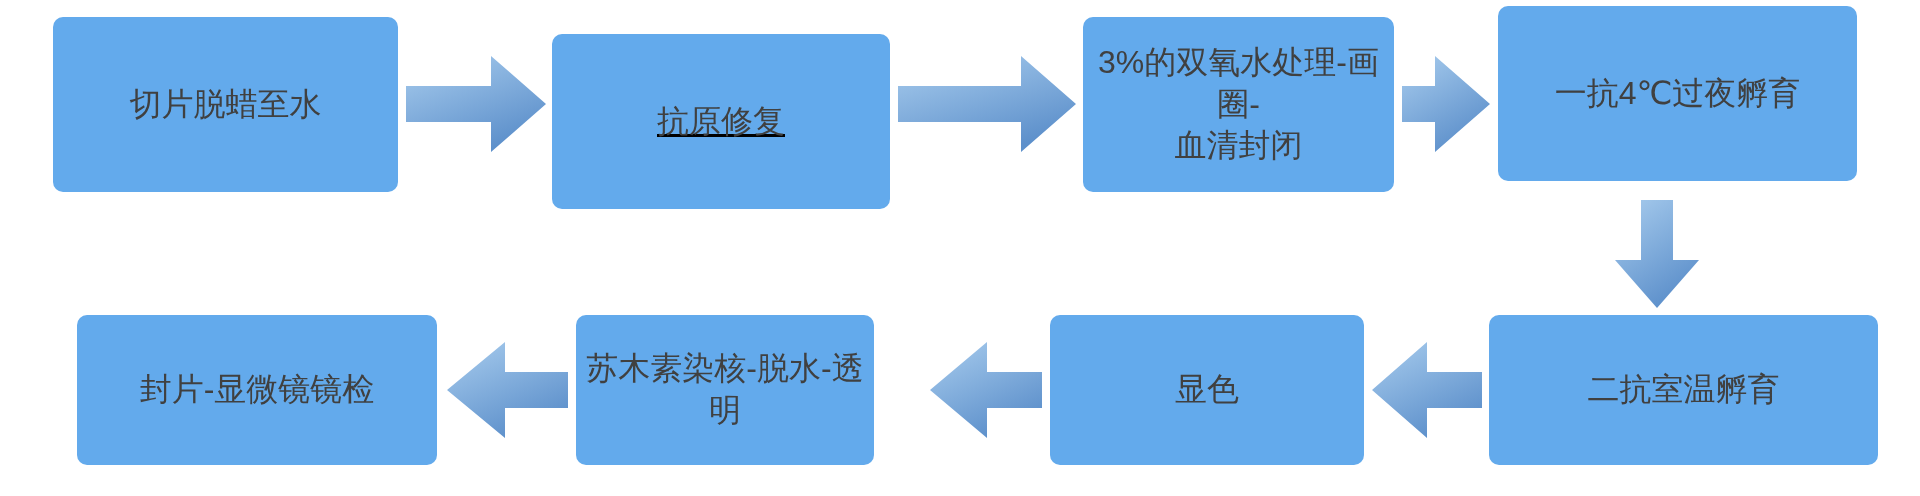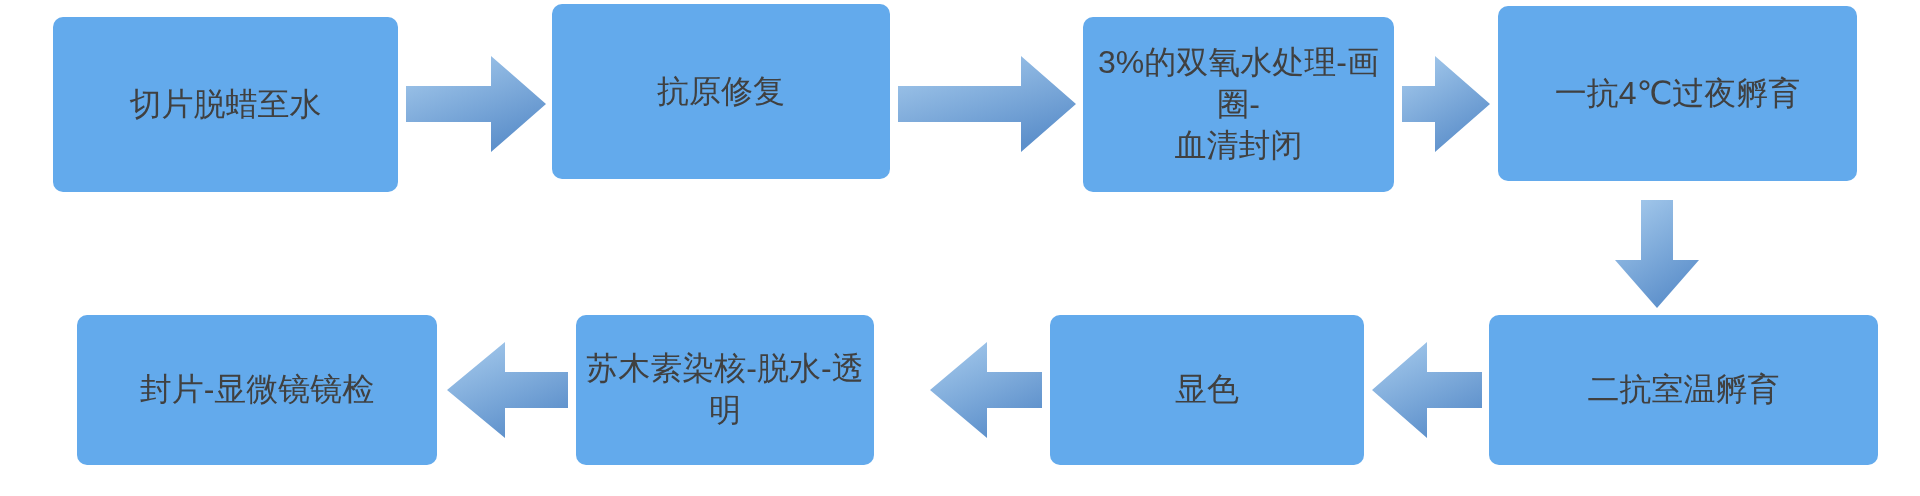--- a/index.html
+++ b/index.html
@@ -31,21 +31,21 @@
     line-height: 1.3;
     text-align: center;
     white-space: pre-line;
   }
   .arrow {
     position: absolute;
     display: block;
   }
   
   .n1 { left: 53px;   top: 17px;  width: 345px; height: 175px; }
-  .n2 { left: 552px;  top: 4px;  width: 338px; height: 175px; }
+  .n2 { left: 552px;  top: 34px;  width: 338px; height: 175px; text-decoration: underline; }
   .n3 { left: 1083px; top: 17px;  width: 311px; height: 175px; }
   .n4 { left: 1498px; top: 6px;  width: 359px; height: 175px; }
   
   .n5 { left: 1489px; top: 315px; width: 389px; height: 150px; }
   .n6 { left: 1050px; top: 315px; width: 314px; height: 150px; }
   .n7 { left: 576px;  top: 315px; width: 298px; height: 150px; }
   .n8 { left: 77px;   top: 315px; width: 360px; height: 150px; }
 </style>
 </head>
 <body>

